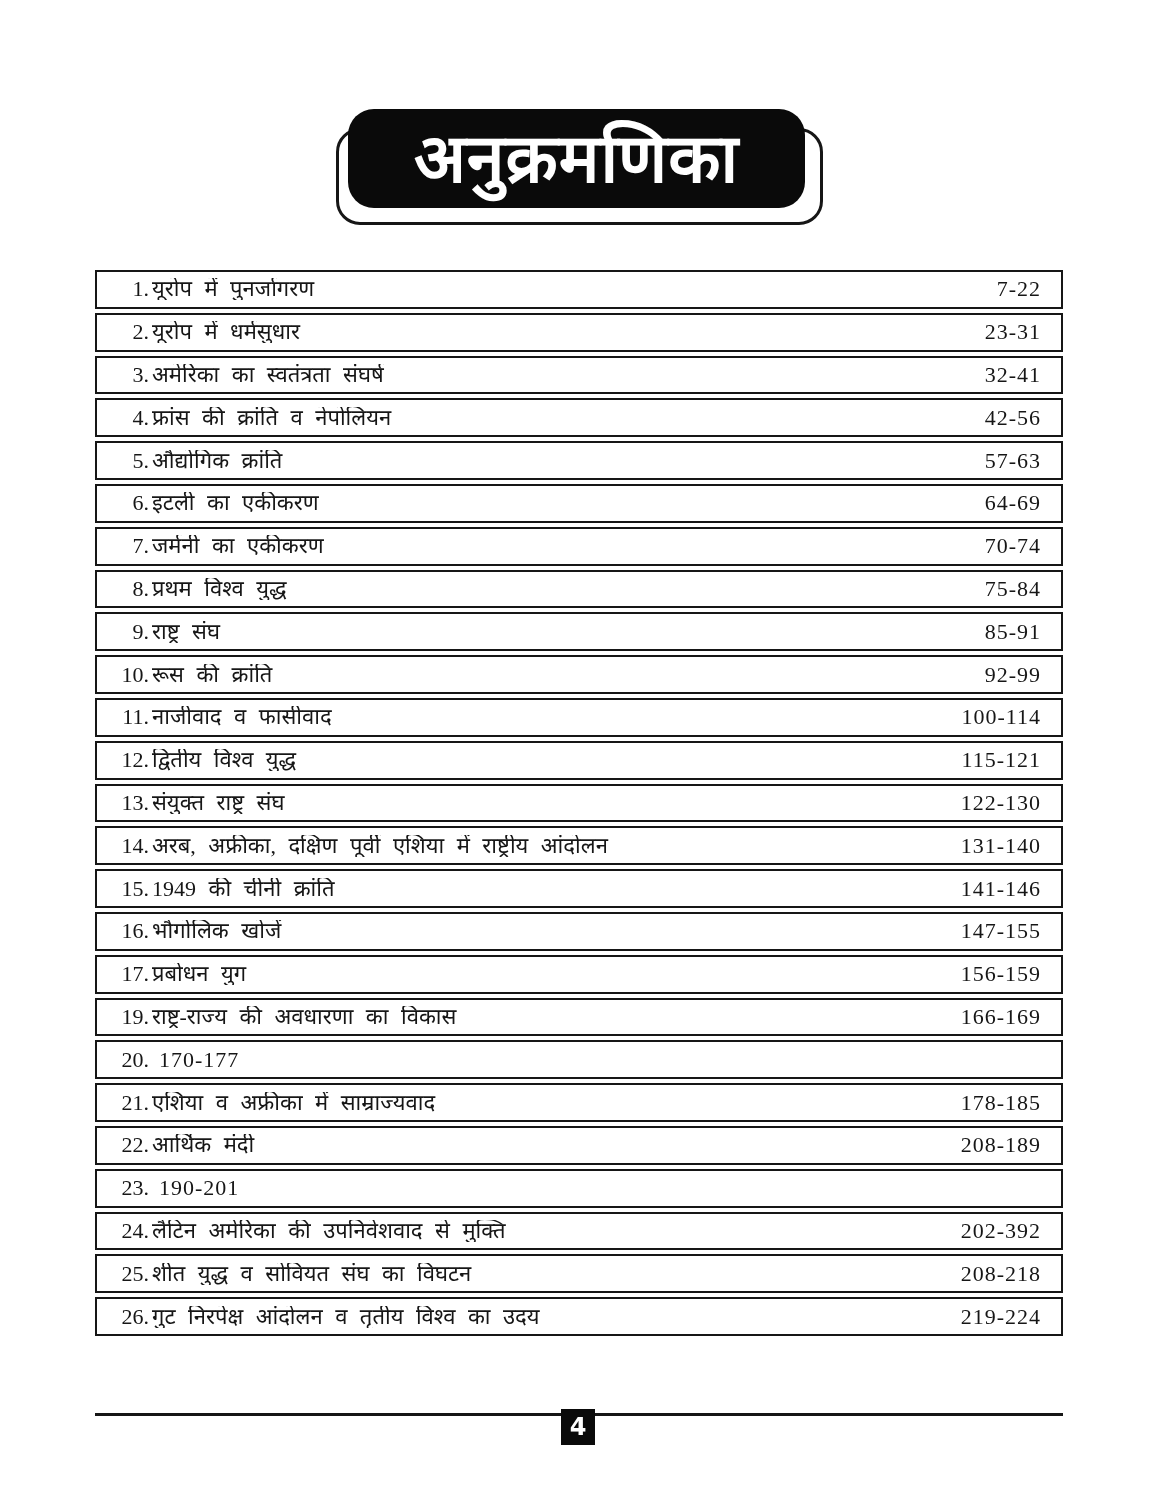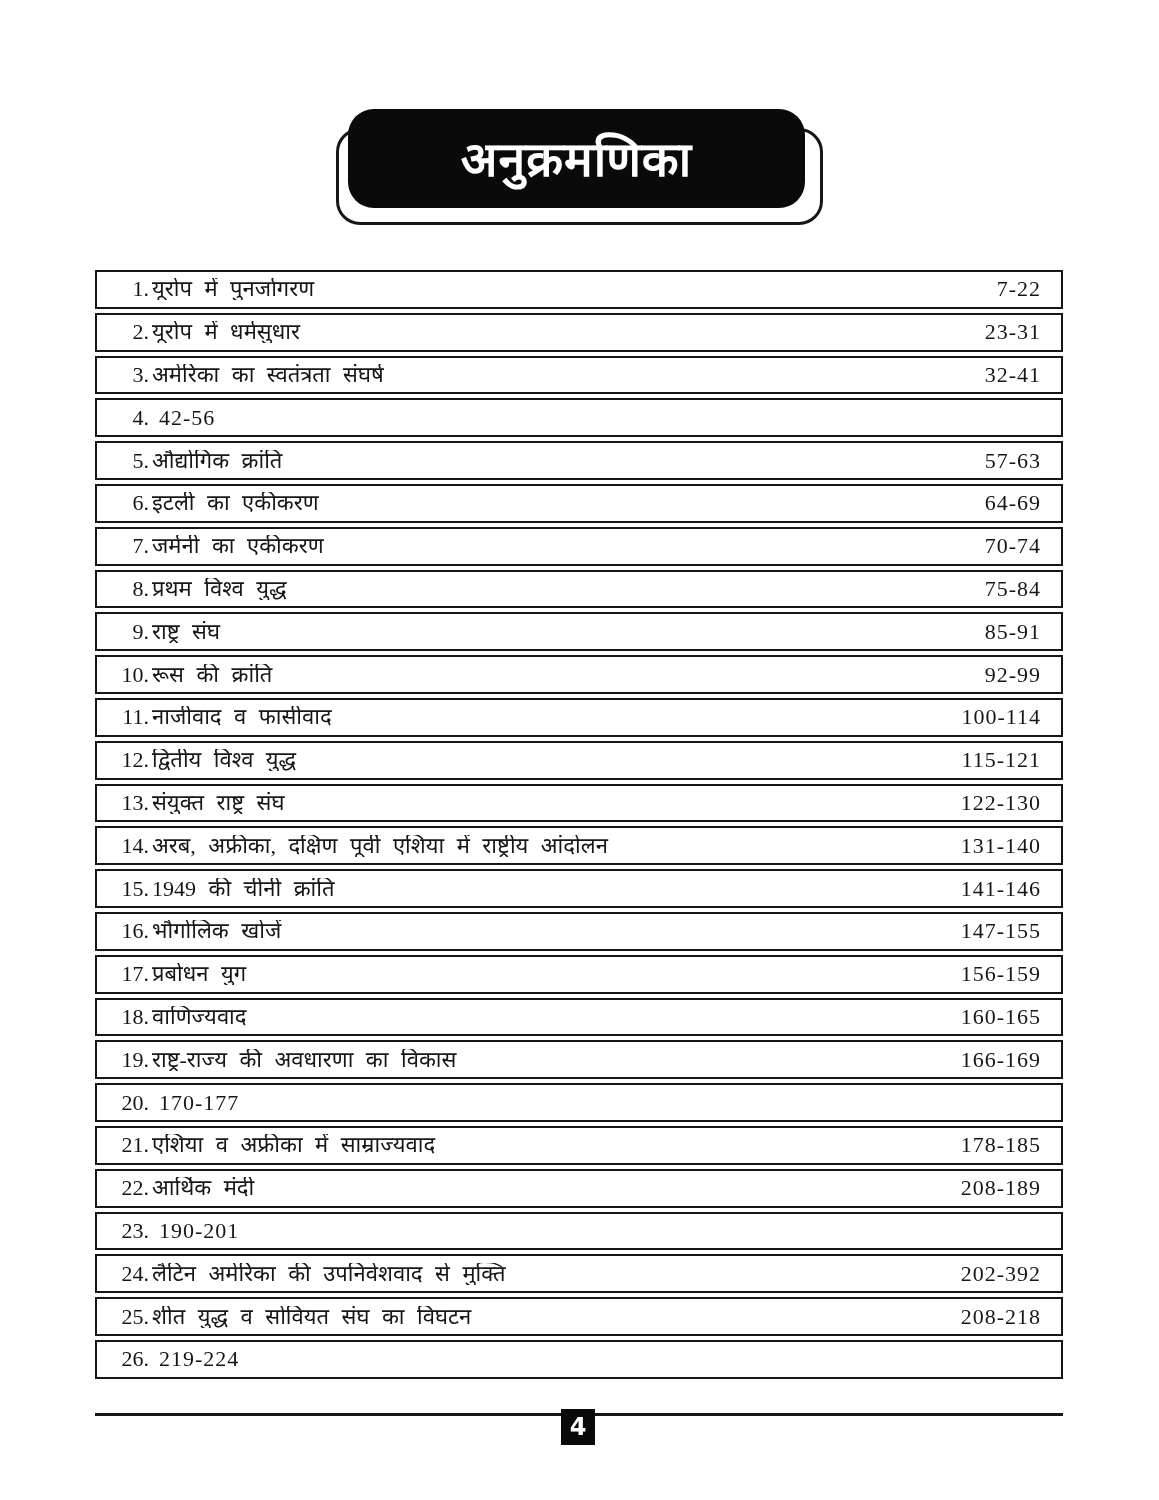--- a/index.html
+++ b/index.html
@@ -39,21 +39,21 @@
     background:var(--plate-bg);
     border-radius:26px;
     display:flex;
     align-items:center;
     justify-content:center;
   }
   .plate-title{
     color:var(--plate-text);
     font-family:"DejaVu Sans","Liberation Sans",sans-serif;
     font-weight:bold;
-    font-size:48px;
+    font-size:68px;
     line-height:1;
     white-space:nowrap;
     letter-spacing:1px;
   }
 
   
   .toc{
     position:absolute;
     left:95px; top:270px;
     width:968px;
@@ -140,20 +140,21 @@
     </div>
 
     <div class="row">
       <span class="num">3.</span>
       <span class="title">अमेरिका का स्वतंत्रता संघर्ष</span>
       <span class="pages">32-41</span>
     </div>
 
     <div class="row">
       <span class="num">4.</span>
+      <span class="title">फ्रांस की क्रांति व नेपोलियन</span>
       <span class="pages">42-56</span>
     </div>
 
     <div class="row">
       <span class="num">5.</span>
       <span class="title">औद्योगिक क्रांति</span>
       <span class="pages">57-63</span>
     </div>
 
     <div class="row">
@@ -221,25 +222,20 @@
       <span class="title">भौगोलिक खोजें</span>
       <span class="pages">147-155</span>
     </div>
 
     <div class="row">
       <span class="num">17.</span>
       <span class="title">प्रबोधन युग</span>
       <span class="pages">156-159</span>
     </div>
 
-    <div class="row">
-      <span class="num">18.</span>
-      <span class="title">वाणिज्यवाद</span>
-      <span class="pages">160-165</span>
-    </div>
 
     <div class="row">
       <span class="num">19.</span>
       <span class="title">राष्ट्र-राज्य की अवधारणा का विकास</span>
       <span class="pages">166-169</span>
     </div>
 
     <div class="row">
       <span class="num">20.</span>
       <span class="pages">170-177</span>
@@ -269,20 +265,21 @@
     </div>
 
     <div class="row">
       <span class="num">25.</span>
       <span class="title">शीत युद्ध व सोवियत संघ का विघटन</span>
       <span class="pages">208-218</span>
     </div>
 
     <div class="row">
       <span class="num">26.</span>
+      <span class="title">गुट निरपेक्ष आंदोलन व तृतीय विश्व का उदय</span>
       <span class="pages">219-224</span>
     </div>
   </div>
 
   <div class="footer-rule"></div>
   <div class="page-number-badge">
     <span>4</span>
   </div>
 
 </div>

